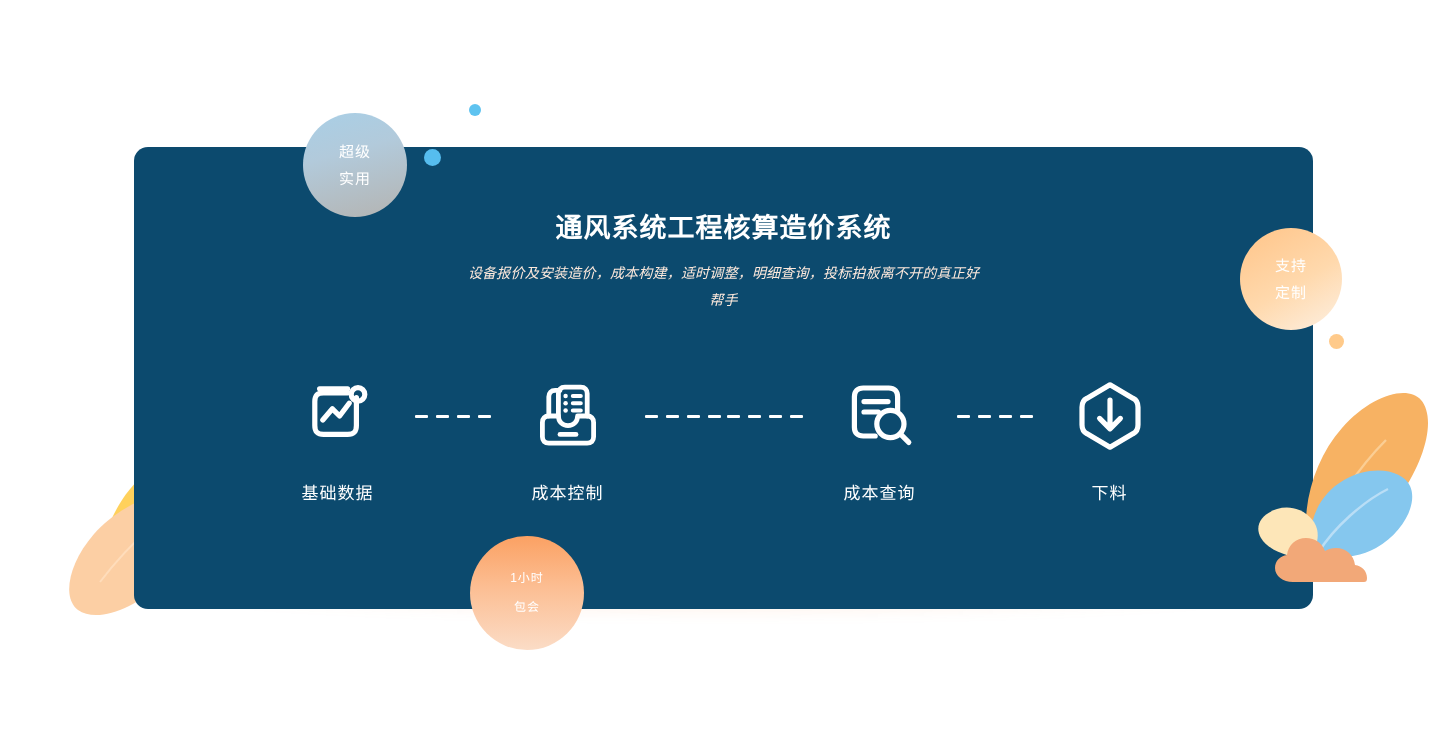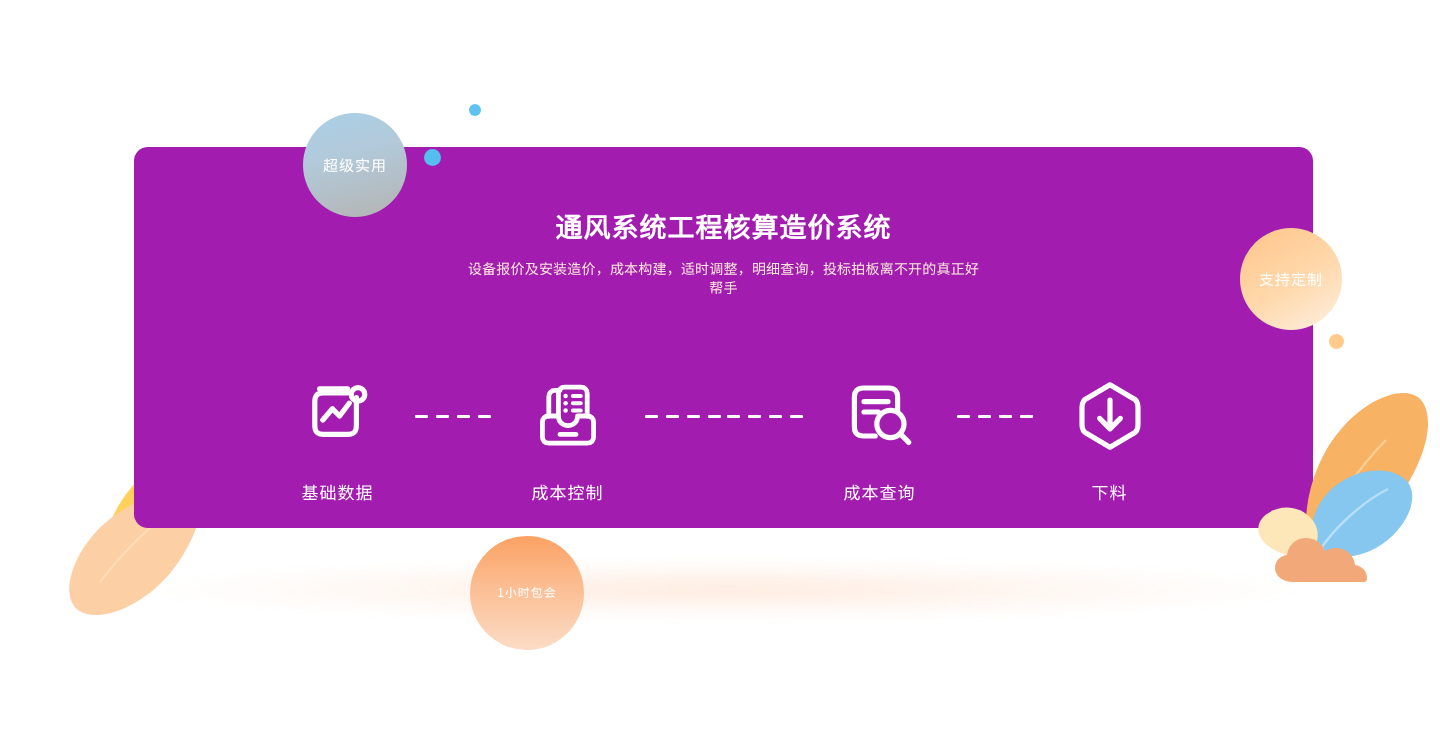--- a/index.html
+++ b/index.html
@@ -44,22 +44,22 @@
     background: radial-gradient(ellipse at center, rgba(252,138,66,0.16) 0%, rgba(252,138,66,0.06) 45%, rgba(252,138,66,0) 72%);
     filter: blur(4px);
   }
 
   
   .main-card {
     position: absolute;
     left: 134px;
     top: 147px;
     width: 1179px;
-    height: 381px;
-    background: #a21caf;
+    height: 462px;
+    background: #0c4a6e;
     border-radius: 14px;
   }
 
   
   .headline {
     position: absolute;
     left: 0;
     top: 65px;
     width: 100%;
     text-align: center;
@@ -71,22 +71,23 @@
   }
   .subhead {
     position: absolute;
     left: 50%;
     transform: translateX(-50%);
     top: 113px;
     width: 520px;
     text-align: center;
     color: #fde9dc;
     font-size: 14px;
-    line-height: 19px;
+    line-height: 27px;
     letter-spacing: 0.2px;
+    font-style: italic;
   }
 
   
   .feature-row {
     position: absolute;
     left: 0;
     top: 226px;
     width: 100%;
     display: flex;
     align-items: flex-start;
@@ -130,22 +131,21 @@
     height: 3px;
     background: #ffffff;
     border-radius: 1px;
   }
 
   
   .badge {
     position: absolute;
     border-radius: 50%;
     display: flex;
-    flex-direction: row;
-    align-items: center;
+    flex-direction: column;
     justify-content: center;
     color: #ffffff;
     font-size: 15px;
     line-height: 27px;
     letter-spacing: 1px;
     text-align: center;
   }
   .badge-super {
     left: 303px;
     top: 113px;

